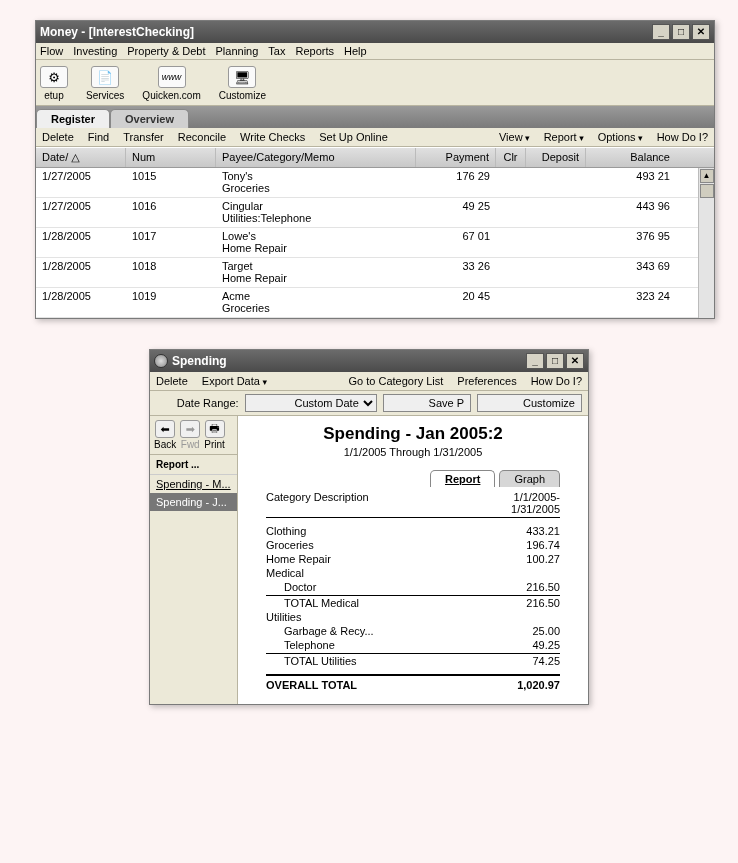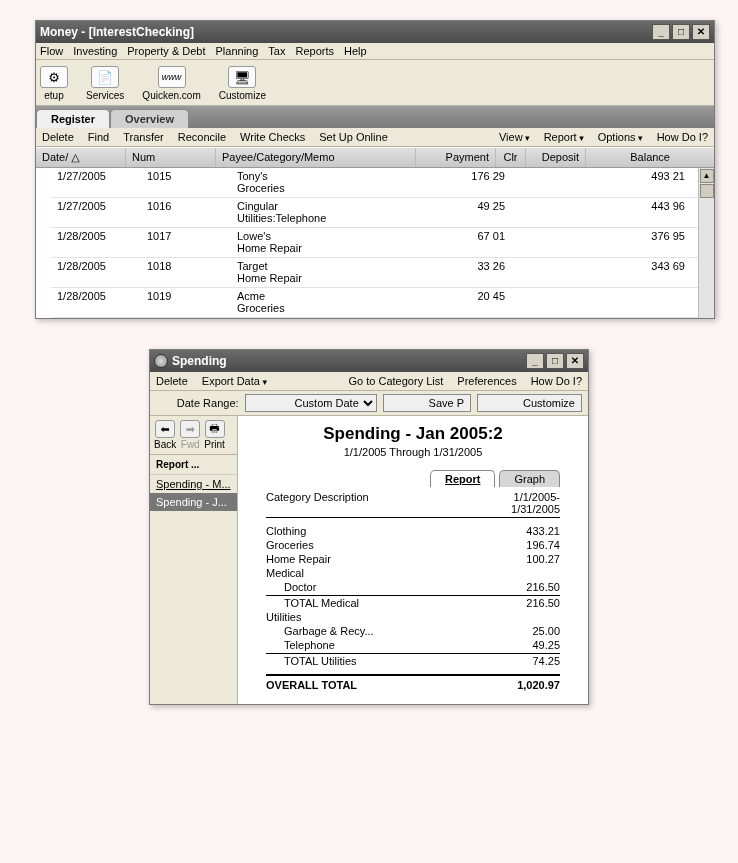--- a/index.html
+++ b/index.html
@@ -104,21 +104,20 @@
   .reg-header div {
     padding:3px 6px;
     border-right:1px solid #bbb;
   }
   .reg-body { background:#fff; position:relative; }
   .reg-row {
     display:flex;
     border-bottom:1px solid #e3e3e3;
     font-size:11px;
     min-height:30px;
-    margin-left:15px;
   }
   .reg-row .cell {
     padding:2px 6px 0;
   }
   .col-date { width:90px; }
   .col-num  { width:90px; }
   .col-payee{ width:200px; flex-shrink:0;}
   .col-pay  { width:80px; text-align:right;}
   .col-clr  { width:30px; text-align:center;}
   .col-dep  { width:60px; text-align:right;}
@@ -295,20 +294,21 @@
         <div class="cell col-dep"></div>
         <div class="cell col-bal">343 69</div>
       </div>
       <div class="reg-row">
         <div class="cell col-date">1/28/2005</div>
         <div class="cell col-num">1019</div>
         <div class="cell col-payee">Acme<div class="sub">Groceries</div></div>
         <div class="cell col-pay">20 45</div>
         <div class="cell col-clr"></div>
         <div class="cell col-dep"></div>
+        <div class="cell col-bal">323 24</div>
       </div>
       <div class="scroll-stub">
       <div class="up">▲</div>
       <div class="thumb"></div>
     </div>
   </div>
 </div>
 
 <div class="spending-wrap">
 <div class="window spending">

